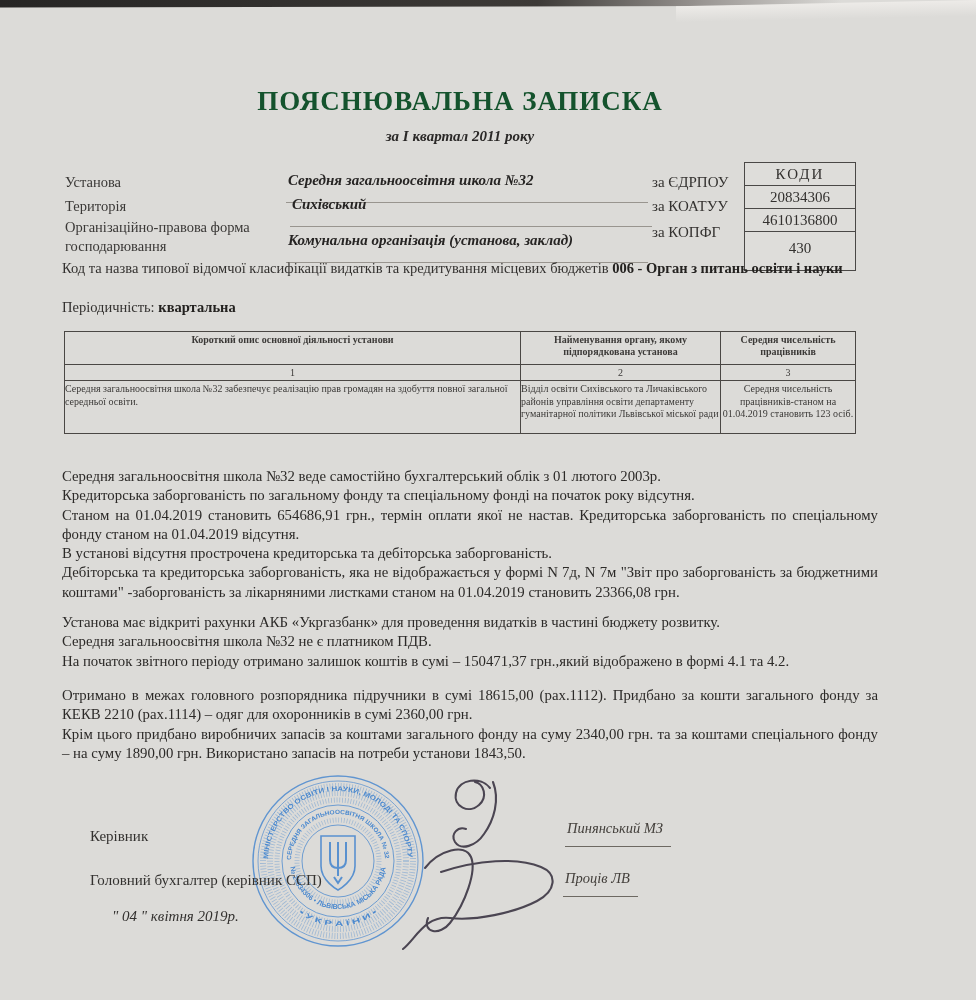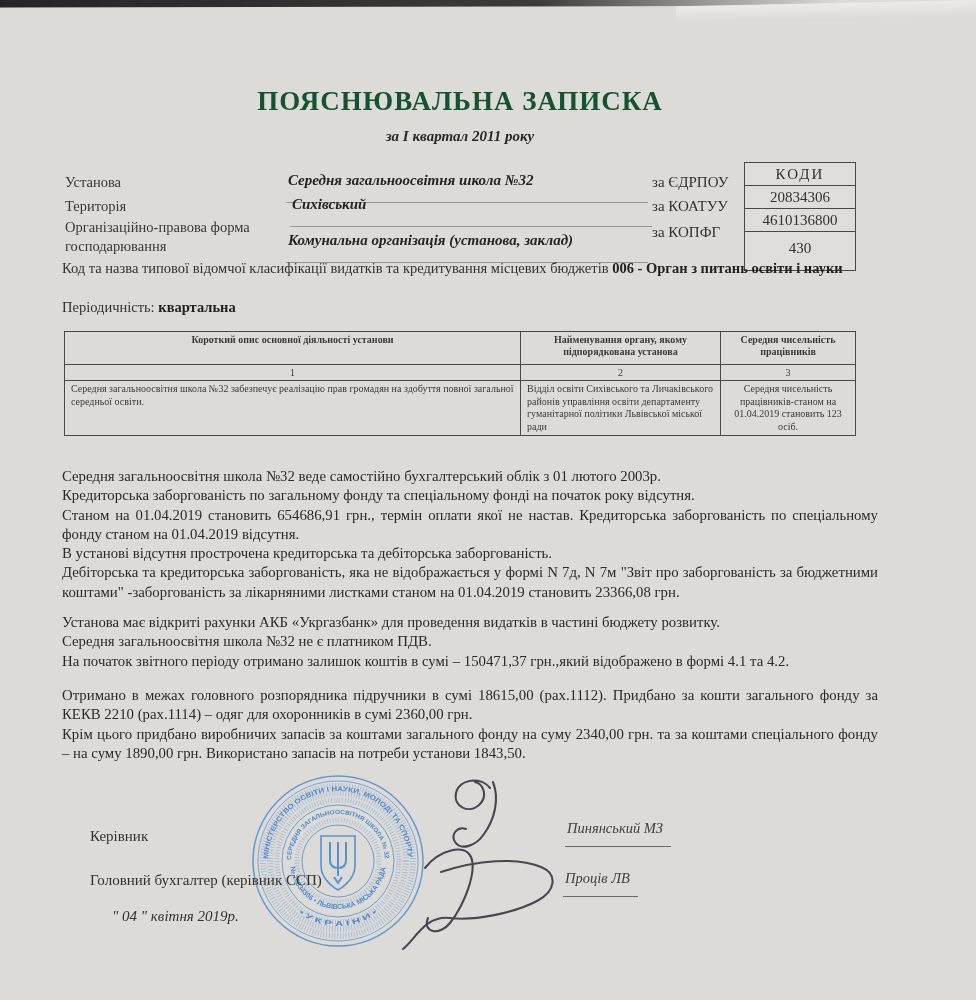--- a/index.html
+++ b/index.html
@@ -50,21 +50,21 @@
   .clsf b{color:#23211f;}
   .period{top:299px;left:62px;font-size:14.5px;color:#33312f;}
   .period b{color:#23211f;}
   
   table.info{
     top:331px;left:64px;width:791px;position:absolute;
     border-collapse:collapse;table-layout:fixed;
   }
   table.info td{
     border:1px solid #4a4744;vertical-align:top;
-    font-size:10px;color:#3b3937;padding:2px 6px;
+    font-size:10px;color:#3b3937;padding:2px 0;
   }
   td.th{font-weight:bold;text-align:center;vertical-align:middle;height:28px;line-height:12px;}
   td.num{font-size:9px;text-align:center;padding:0;height:11px;line-height:11px;color:#4a4744;}
   td.bodycell{height:48px;font-size:10.2px;line-height:12.5px;}
   td.center{text-align:center;}
   
   .bodytext{top:440px;left:62px;width:816px;font-size:14.8px;line-height:19.3px;color:#2c2a28;margin-top:27px;}
   .bodytext p{margin:0;text-align:justify;}
   .bodytext p.gap1{margin-top:11px;}
   .bodytext p.gap2{margin-top:15px;}

